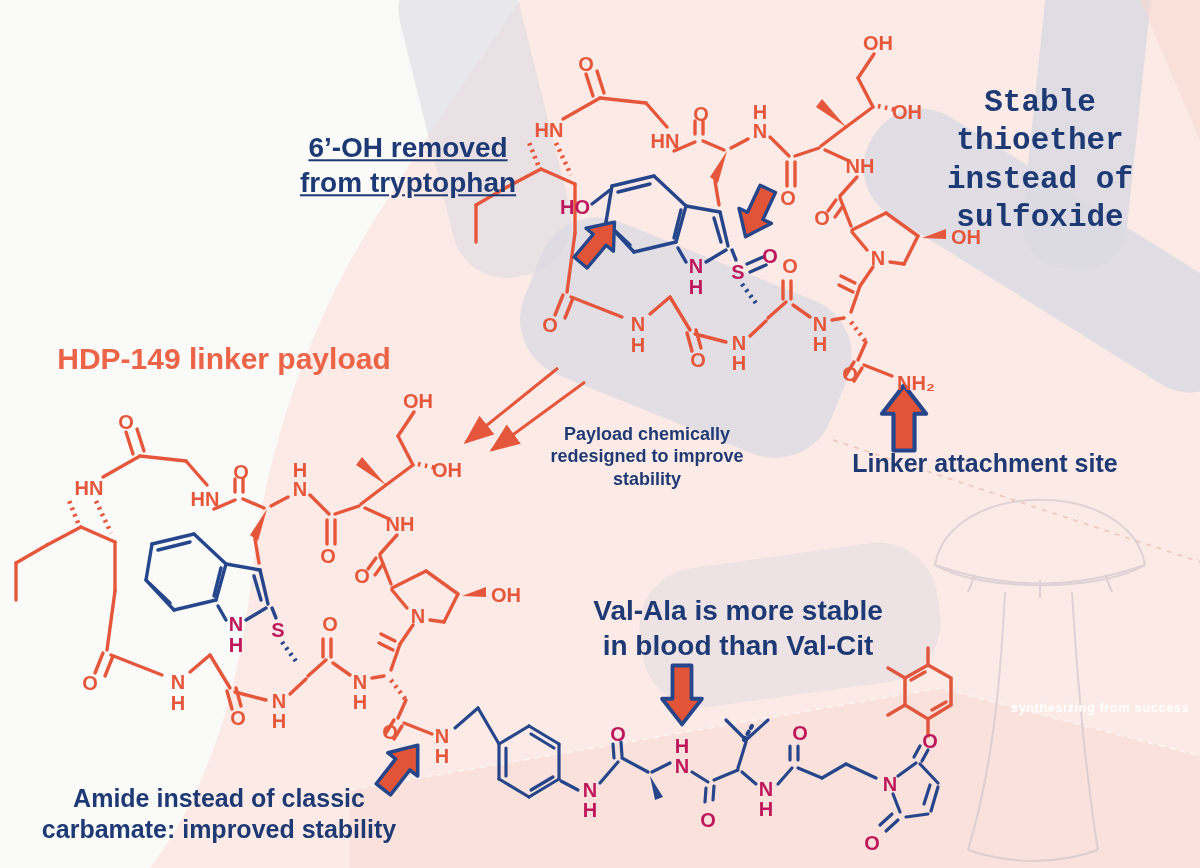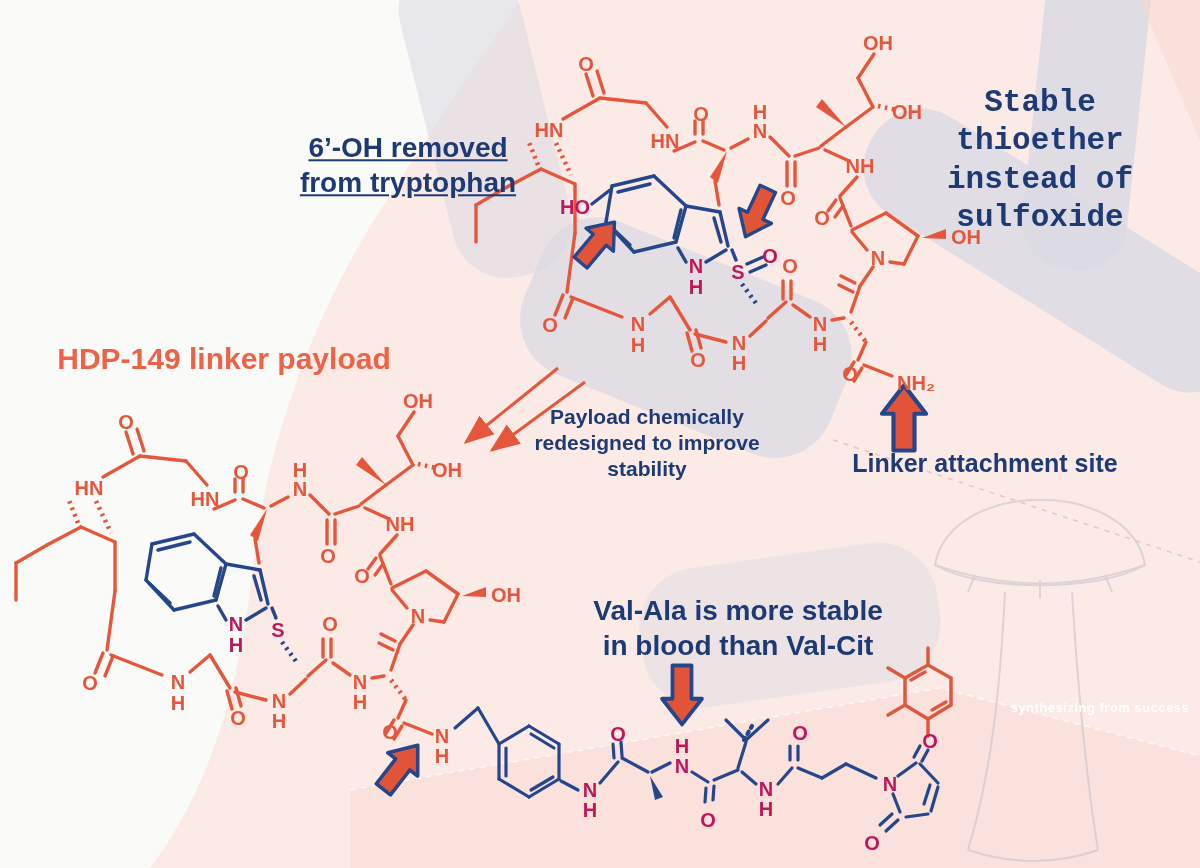--- a/index.html
+++ b/index.html
@@ -307,19 +307,20 @@
       <span class="atom blue" style="left: 800px; top: 733px;">O</span>
       <span class="atom blue" style="left: 890px; top: 784px;">N</span>
       <span class="atom blue" style="left: 930px; top: 741px;">O</span>
       <span class="atom blue" style="left: 872px; top: 843px;">O</span>
     </div>
 
   <div class="title" style="left:224px;top:359px;font-size:30px;">HDP-149 linker payload</div>
 
   <div class="ann" style="left:408px;top:166px;width:260px;font-size:28px;text-decoration:underline;">6’-OH removed from tryptophan</div>
   <div class="ann" style="left:1040px;top:161px;width:245px;font-size:31px;font-family:Liberation Mono, monospace;">Stable thioether instead of sulfoxide</div>
-  <div class="ann" style="left:647px;top:443px;width:265px;font-size:21px;">Payload chemically redesigned to improve stability</div>
+  <div class="ann" style="left:647px;top:456px;width:265px;font-size:18px;">Payload chemically redesigned to improve stability</div>
   <div class="ann" style="left:985px;top:463px;white-space:nowrap;font-size:25px;">Linker attachment site</div>
   <div class="ann" style="left:738px;top:629px;width:310px;font-size:28px;">Val-Ala is more stable in blood than Val-Cit</div>
+  <div class="ann" style="left:219px;top:814px;width:390px;font-size:25px;">Amide instead of classic carbamate: improved stability</div>
 
   <div class="logo-tag" style="left:1100px;top:707px;">synthesizing from success</div>
 
 </div>
 
 </body></html>

